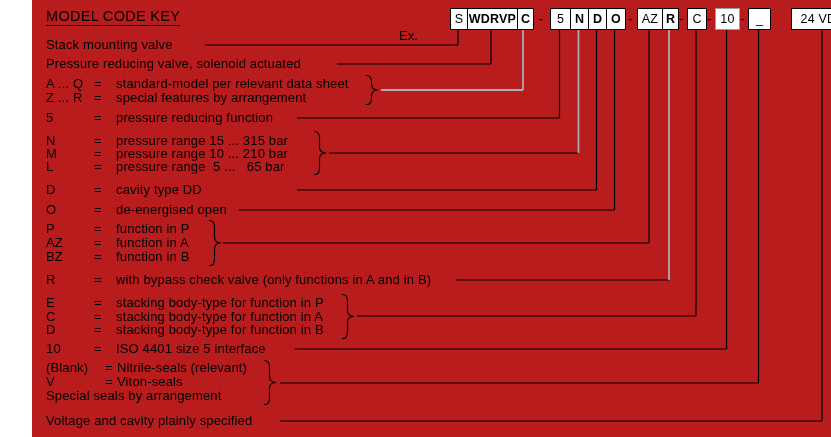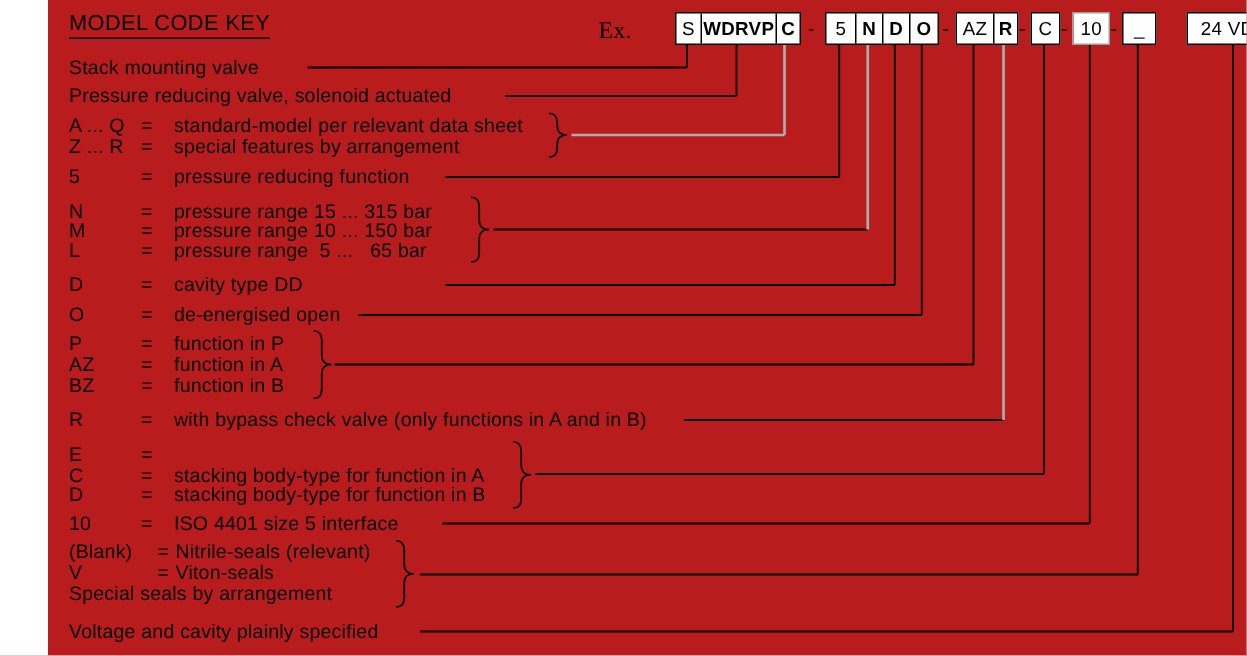--- a/index.html
+++ b/index.html
@@ -6,21 +6,21 @@
   .stage{
     position:relative;width:831px;height:437px;background:#b91c1c;
     font-family:"Liberation Sans","DejaVu Sans",sans-serif;color:#000;
     overflow:hidden;
     margin-left:32px;
   }
   .title{
     position:absolute;left:14px;top:8px;font-size:14.5px;letter-spacing:.3px;
     padding-bottom:1px;border-bottom:1.4px solid #000;white-space:pre;
   }
-  .ex-label{position:absolute;left:367px;top:12px;font-size:16px;font-family:Liberation Serif, serif;}
+  .ex-label{position:absolute;left:367px;top:28px;font-size:13px;}
   .code-strip{position:absolute;left:0;top:0;width:100%;height:100%;}
   .group{
     position:absolute;top:8px;height:22px;display:flex;box-sizing:border-box;
     border:1.4px solid #000;background:#fff;
   }
   .group.grey{border-color:#9c9c9c;border-width:1.6px;}
   .cell{
     display:flex;align-items:center;justify-content:center;
     font-size:12.5px;letter-spacing:.2px;box-sizing:border-box;white-space:pre;
   }
@@ -132,21 +132,21 @@
         <span style="left: 84px;">pressure reducing function</span>
       </div>
       <div class="key-row" style="top: 133px;">
         <span style="left: 14px;">N</span>
         <span style="left: 62px;">=</span>
         <span style="left: 84px;">pressure range 15 ... 315 bar</span>
       </div>
       <div class="key-row" style="top: 146px;">
         <span style="left: 14px;">M</span>
         <span style="left: 62px;">=</span>
-        <span style="left: 84px;">pressure range 10 ... 150 bar</span>
+        <span style="left: 84px;">pressure range 10 ... 210 bar</span>
       </div>
       <div class="key-row" style="top: 159px;">
         <span style="left: 14px;">L</span>
         <span style="left: 62px;">=</span>
         <span style="left: 84px;">pressure range  5 ...   65 bar</span>
       </div>
       <div class="key-row" style="top: 182px;">
         <span style="left: 14px;">D</span>
         <span style="left: 62px;">=</span>
         <span style="left: 84px;">cavity type DD</span>
@@ -172,20 +172,21 @@
         <span style="left: 84px;">function in B</span>
       </div>
       <div class="key-row" style="top: 272px;">
         <span style="left: 14px;">R</span>
         <span style="left: 62px;">=</span>
         <span style="left: 84px;">with bypass check valve (only functions in A and in B)</span>
       </div>
       <div class="key-row" style="top: 295px;">
         <span style="left: 14px;">E</span>
         <span style="left: 62px;">=</span>
+        <span style="left: 84px;">stacking body-type for function in P</span>
       </div>
       <div class="key-row" style="top: 309px;">
         <span style="left: 14px;">C</span>
         <span style="left: 62px;">=</span>
         <span style="left: 84px;">stacking body-type for function in A</span>
       </div>
       <div class="key-row" style="top: 322px;">
         <span style="left: 14px;">D</span>
         <span style="left: 62px;">=</span>
         <span style="left: 84px;">stacking body-type for function in B</span>

